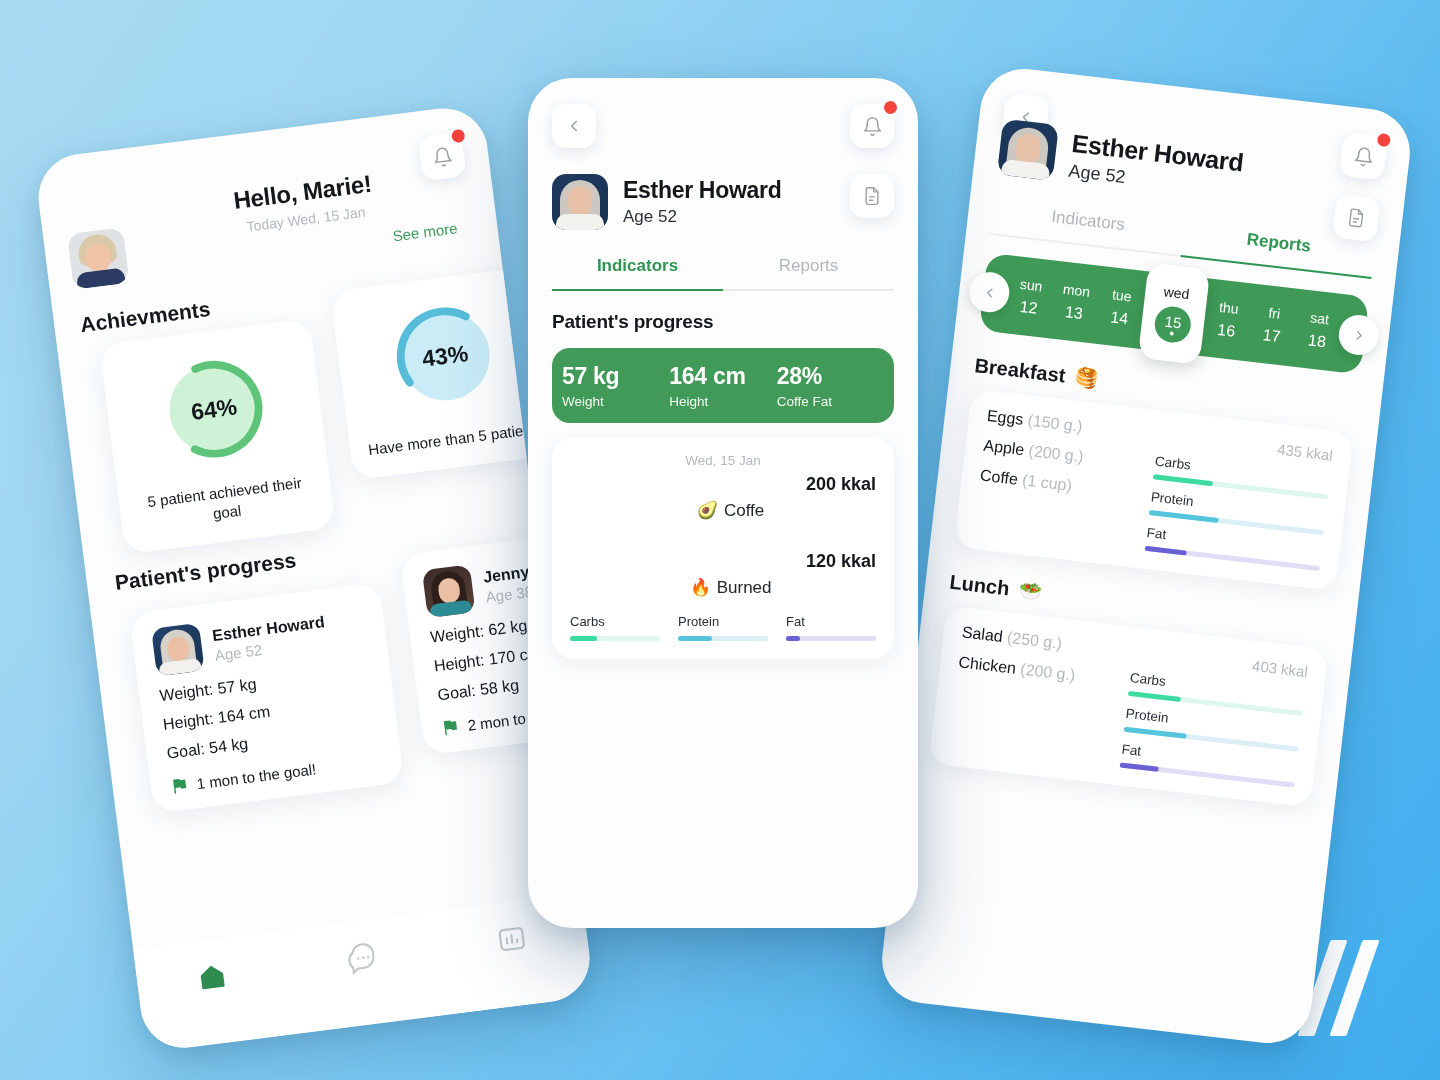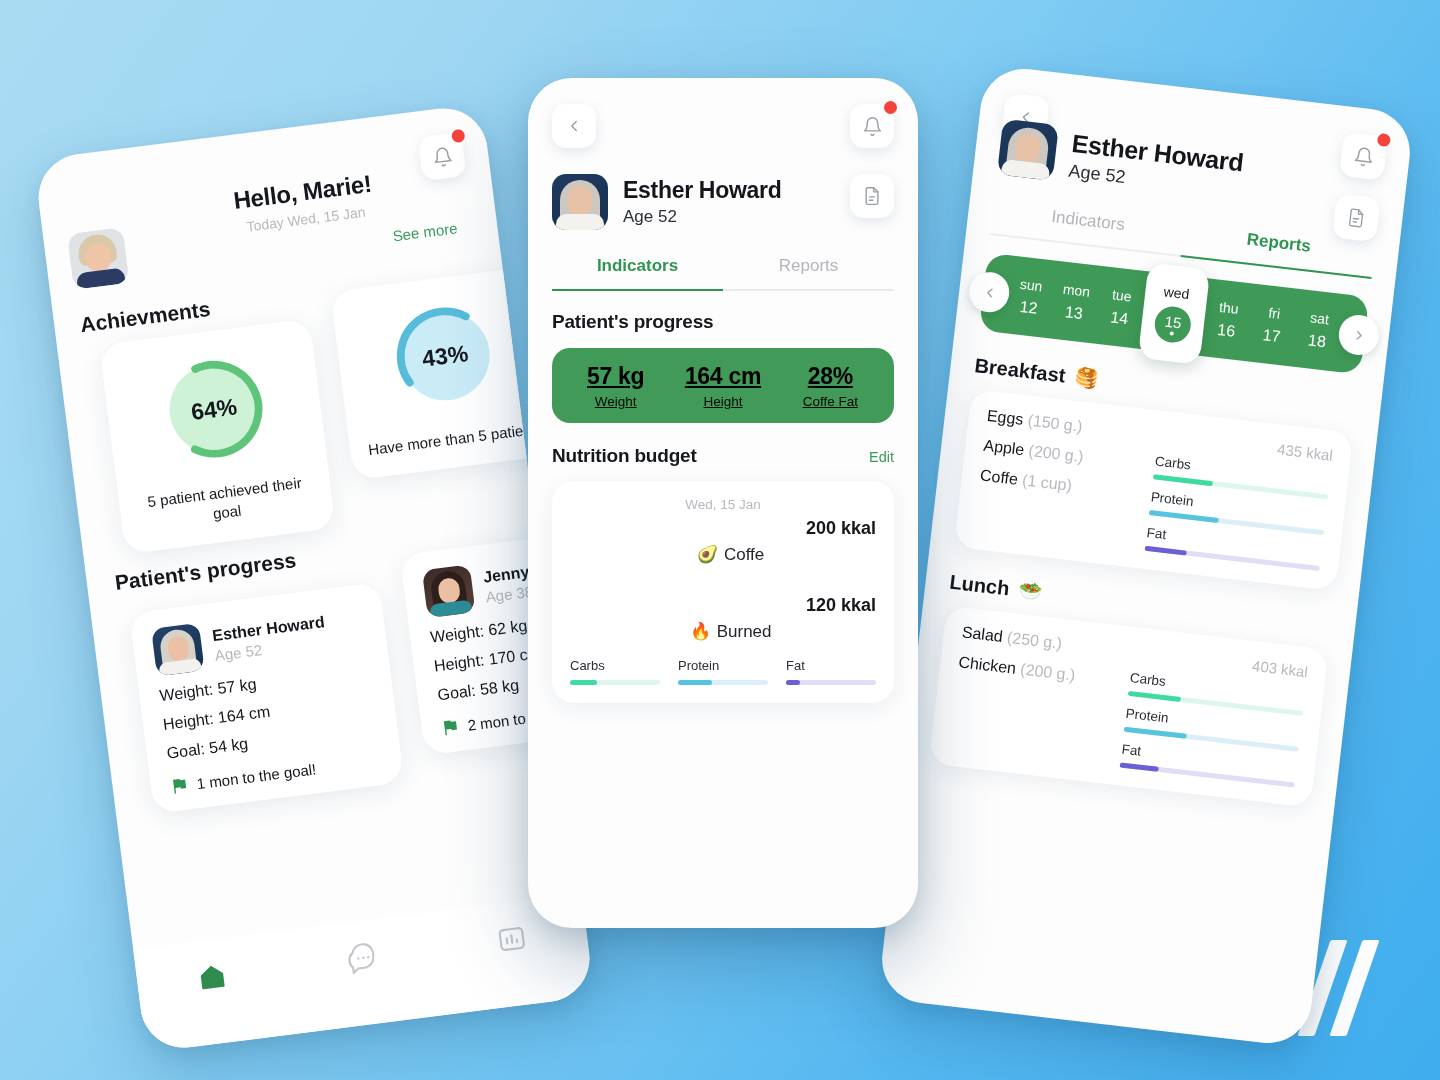--- a/index.html
+++ b/index.html
@@ -64,21 +64,21 @@
   .tab.idle   { color:#b2b6bb; }
   .tabline { height:2px; background:#e9eaec; display:flex; }
   .tabline .on { width:50%; height:2px; background:#2f9552; }
 
   .sec-title { font-size:19px; font-weight:700; color:#15181d; letter-spacing:-.2px; }
 
   .statbar {
     margin-top:15px; background:#419a57; border-radius:18px;
     padding:15px 10px 14px; display:flex;
   }
-  .stat { flex:1; text-align:center; color:#000000;text-decoration:underline; }
+  .stat { flex:1; color:#ffffff; }
   .stat .v { font-size:23px; font-weight:700; letter-spacing:-.3px; }
   .stat .l { font-size:13.5px; margin-top:4px; opacity:.95; }
 
   .row-head { display:flex; justify-content:space-between; align-items:baseline; margin-top:22px; }
   .edit-link { font-size:14.5px; color:#3d9a5c; cursor:pointer; }
 
   .nb-card {
     margin-top:14px; background:#fff; border-radius:22px;
     box-shadow:0 5px 22px rgba(40,80,120,.09); padding:16px 18px 18px;
   }
@@ -568,24 +568,20 @@
         <div class="stat">
           <div class="v">164 cm</div>
           <div class="l">Height</div>
         </div>
         <div class="stat">
           <div class="v">28%</div>
           <div class="l">Coffe Fat</div>
         </div>
       </div>
 
-      <div class="row-head">
-        <div class="sec-title">Nutrition budget</div>
-        <div class="edit-link">Edit</div>
-      </div>
 
       <div class="nb-card">
         <div class="nb-date">Wed, 15 Jan</div>
         <div class="nb-body">
 
 
           <div class="kk-col">
             <div class="kk-blk">
               <div class="kk-v">200 kkal</div>
               <div class="kk-l">

